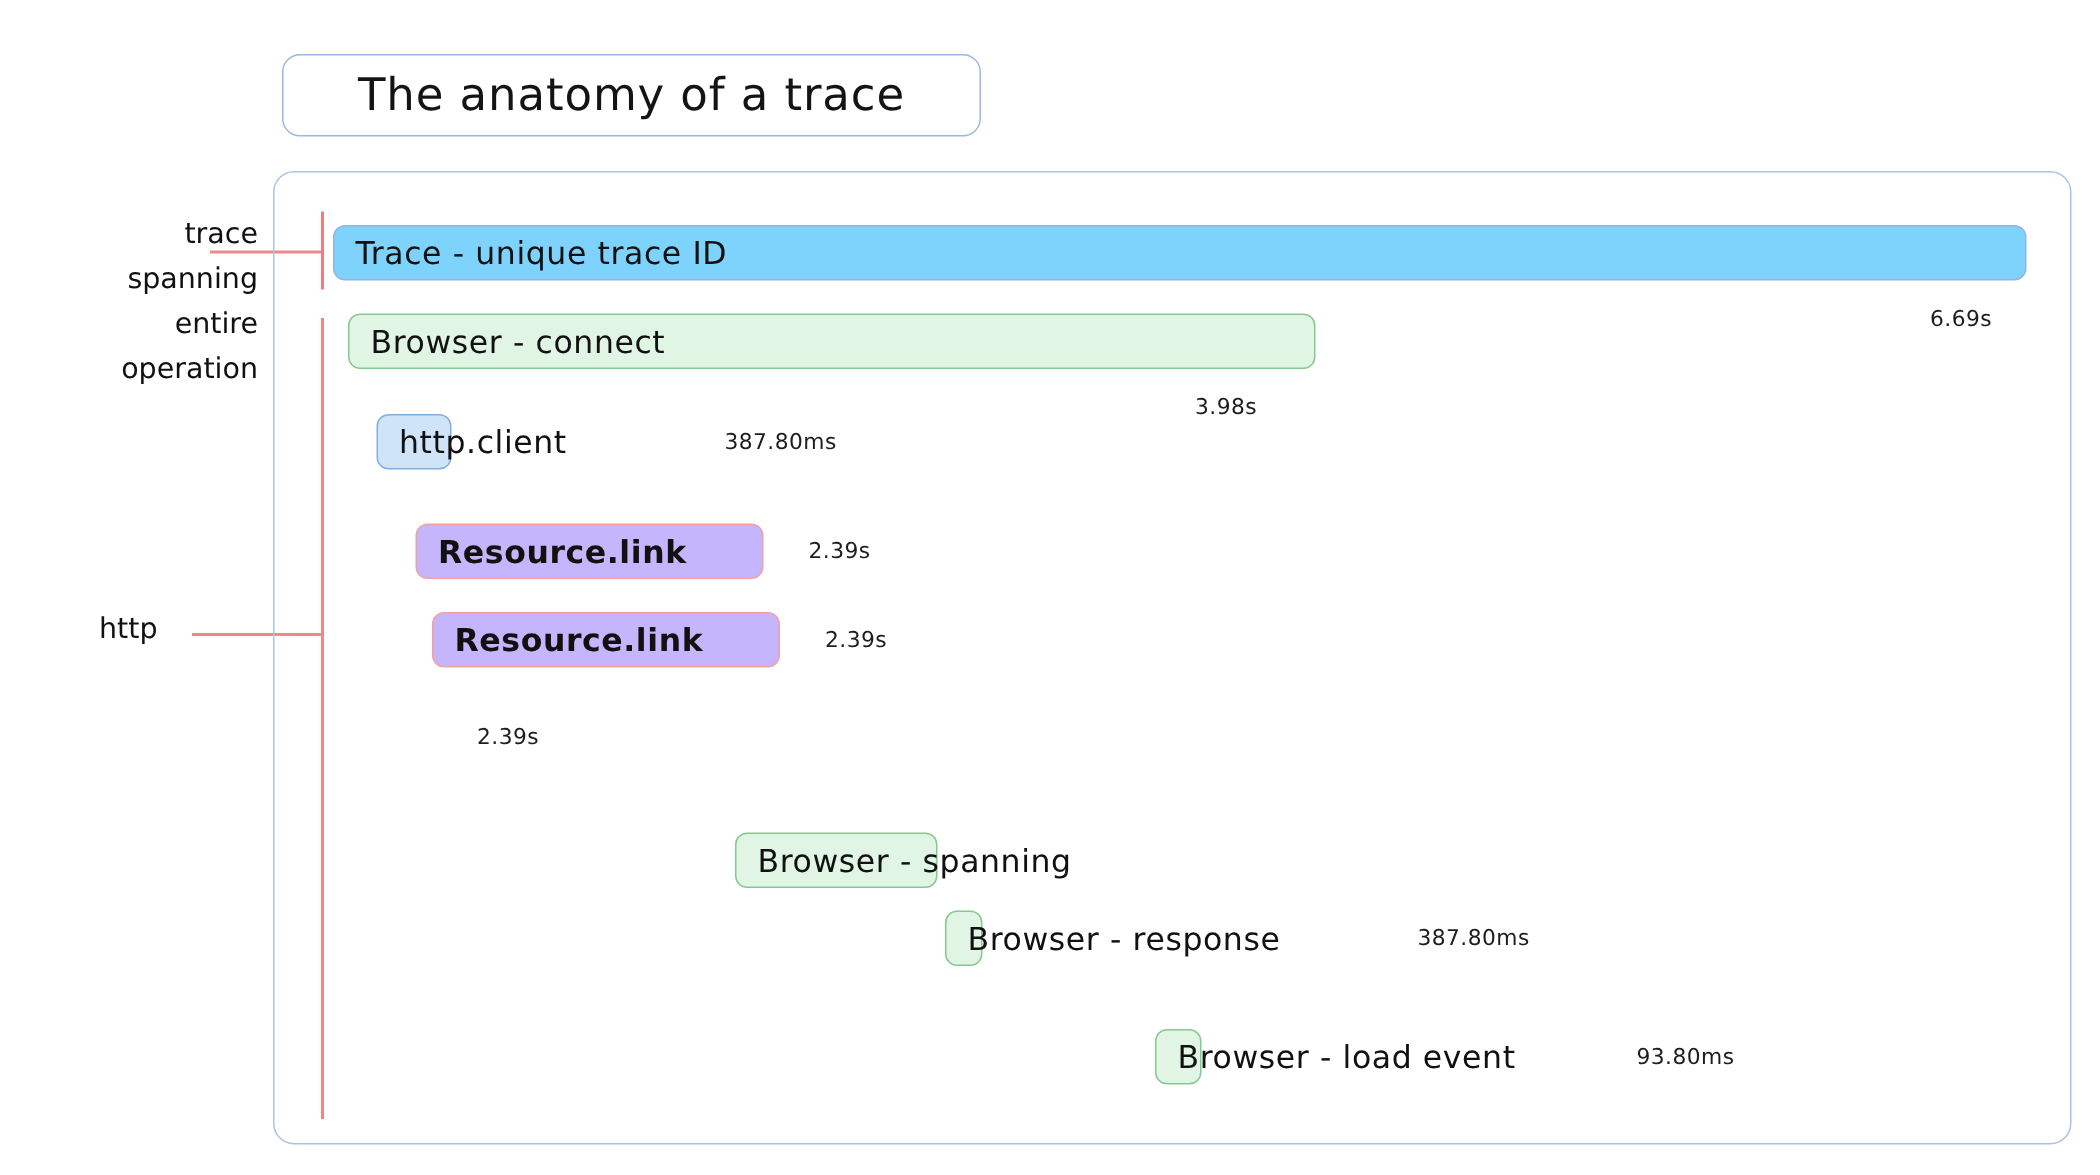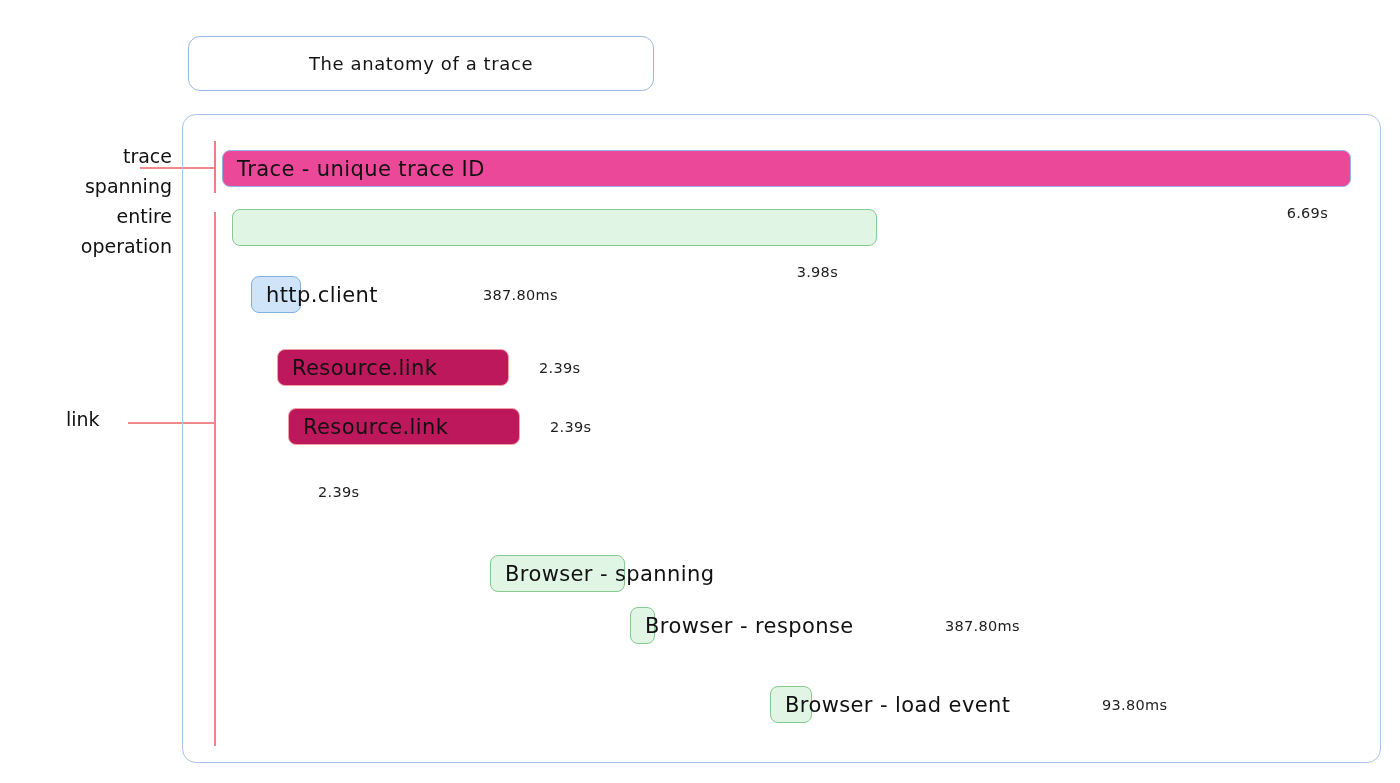--- a/index.html
+++ b/index.html
@@ -26,21 +26,21 @@
     height: 55px;
     box-sizing: border-box;
     border: 1.6px solid #9bb8e0;
     border-radius: 12px;
     background: #ffffff;
     display: flex;
     align-items: center;
     justify-content: center;
   }
   #title-text {
-    font-size: 18px;
+    font-size: 30px;
     letter-spacing: 0.6px;
     color: #141414;
     white-space: nowrap;
   }
 
   
   #trace-container {
     position: absolute;
     left: 182px;
     top: 114px;
@@ -116,24 +116,24 @@
     top: 50%;
     transform: translateY(-50%);
     font-size: 14.5px;
     color: #1d1d1d;
     white-space: nowrap;
     letter-spacing: 0.3px;
     margin-top: 44px;
   }
 
   
-  .v-trace  { background: #ec4899; border: 1.5px solid #93b4e2; }
+  .v-trace  { background: #7dd3fc; border: 1.5px solid #93b4e2; }
   .v-green  { background: #e0f5e3; border: 1.5px solid #86c98f; }
   .v-blue   { background: #cfe4f8; border: 1.5px solid #7fb0de; padding-left: 48px; }
-  .v-yellow { background: #be185d; border: 1.5px solid #f0a2a2; }
+  .v-yellow { background: #c4b5fd; border: 1.5px solid #f0a2a2; font-weight: bold; }
 
   
   #row-trace            { left: 222px; top: 150px; }
   #row-browser-connect  { left: 232px; top: 209px; }
   #row-http-client      { left: 251px; top: 276px; }
   #row-resource-link-1  { left: 277px; top: 349px; }
   #row-resource-link-2  { left: 288px; top: 408px; }
   #row-resource-script  { left: 288px; top: 484px; }
   #row-browser-request  { left: 490px; top: 555px; }
   #row-browser-response { left: 630px; top: 607px; }
@@ -147,35 +147,36 @@
   <span id="title-text">The anatomy of a trace</span>
 </div>
 
 <div class="annotation-label" id="annotation-trace-label">trace
 spanning
 entire
 operation</div>
 <div class="leader-line" id="leader-trace"></div>
 <div class="leader-tick" id="tick-trace"></div>
 
-<div class="annotation-label" id="annotation-spans-label">link</div>
+<div class="annotation-label" id="annotation-spans-label">http</div>
 <div class="leader-line" id="leader-spans"></div>
 <div class="leader-tick" id="span-rail"></div>
 
 <div id="trace-container"></div>
 
 <div class="span-row" id="row-trace">
   <div class="span-bar v-trace" style="width:1129px;">
     <span class="span-label">Trace - unique trace ID</span>
     <span class="span-duration-inside" style="right:22px;">6.69s</span>
   </div>
 </div>
 
 <div class="span-row" id="row-browser-connect">
   <div class="span-bar v-green" style="width:645px;">
+    <span class="span-label">Browser - connect</span>
     <span class="span-duration-inside" style="right:38px;">3.98s</span>
   </div>
 </div>
 
 <div class="span-row" id="row-http-client">
   <div class="span-bar v-blue" style="width:28px;">
     <span class="span-label">http.client</span>
   </div>
   <span class="gap-lg"></span>
   <span class="span-duration" style="margin-left:90px;">387.80ms</span>
@@ -206,17 +207,17 @@
 </div>
 
 <div class="span-row" id="row-browser-response">
   <div class="span-bar v-green" style="width:25px;">
     <span class="span-label">Browser - response</span>
   </div>
   <span class="span-duration" style="margin-left:290px;">387.80ms</span>
 </div>
 
 <div class="span-row" id="row-browser-load">
-  <div class="span-bar v-green" style="width:42px;padding-left:28px;">
+  <div class="span-bar v-green" style="width:31px;padding-left:28px;">
     <span class="span-label">Browser - load event</span>
   </div>
   <span class="span-duration" style="margin-left:290px;">93.80ms</span>
 </div>
 
 </body></html>

